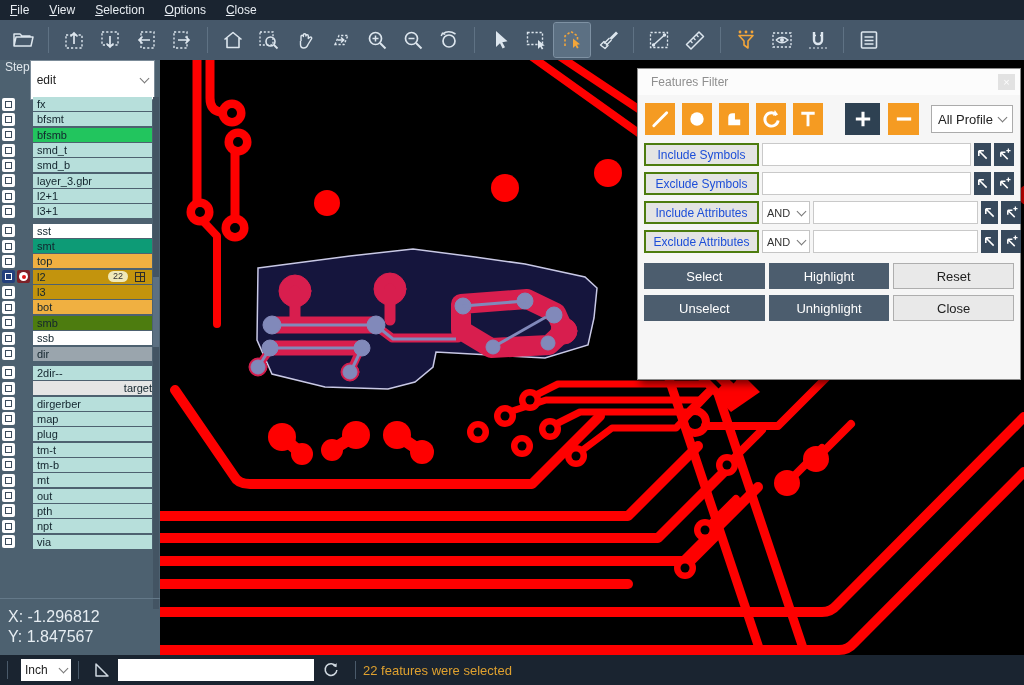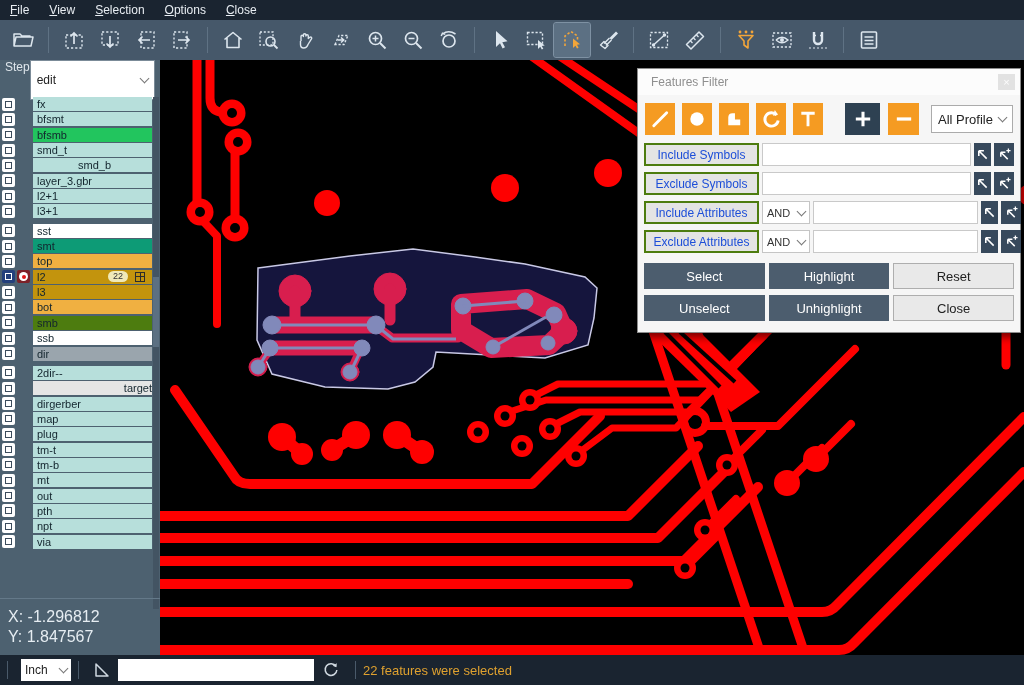--- a/index.html
+++ b/index.html
@@ -70,21 +70,21 @@
     background:#1a2430; display:flex; align-items:center; color:#dfe7ee; }
   .bsep { width:1px; height:18px; background:#4a5a6a; margin:0 7px; }
   #unit-select { width:50px; height:22px; background:#fff; display:flex; align-items:center;
     padding:0 4px; font-size:12px; color:#222; margin-left:6px; }
   #unit-select .grow { flex:1; }
   #cmd-input { width:196px; height:22px; background:#fff; border:none; outline:none;
     font-size:12px; padding:0 5px; font-family:"Liberation Sans", sans-serif; }
   #status-message { font-size:13px; color:#dfa12f; }
 
   
-  #dialog { position:absolute; left:637px; top:68px; width:384px; height:265px;
+  #dialog { position:absolute; left:637px; top:68px; width:384px; height:312px;
     background:#f6f6f6; border:1px solid #8b8b8b; box-shadow:3px 4px 8px rgba(0,0,0,.55); }
   #dialog-title-bar { height:26px; background:#fcfcfc; display:flex; align-items:center;
     padding-left:13px; position:relative; }
   #dialog-title { color:#8f8f8f; font-size:12px; }
   #dialog-close { position:absolute; right:5px; top:5px; width:17px; height:16px;
     background:#e2e2e2; color:#fdfdfd; font-size:11px; line-height:16px; text-align:center; }
   #tool-row { display:flex; align-items:center; padding:8px 7px 7px 7px; }
   .fbtn { width:30px; height:32px; margin-right:7px; display:flex; align-items:center;
     justify-content:center; flex:none; }
   .fbtn.orange { background:#f59b22; }
@@ -270,21 +270,21 @@
           <div class="layer-label" style="background: #22c55e;">bfsmb</div>
         </div>
         <div class="layer-row">
           <div class="cb"></div>
           <div class="ind-spacer"></div>
           <div class="layer-label" style="background: rgb(183, 223, 219);">smd_t</div>
         </div>
         <div class="layer-row">
           <div class="cb"></div>
           <div class="ind-spacer"></div>
-          <div class="layer-label" style="background: rgb(183, 223, 219); text-align: center;">smd_b</div>
+          <div class="layer-label" style="background: rgb(183, 223, 219);">smd_b</div>
         </div>
         <div class="layer-row">
           <div class="cb"></div>
           <div class="ind-spacer"></div>
           <div class="layer-label" style="background: rgb(183, 223, 219);">layer_3.gbr</div>
         </div>
         <div class="layer-row">
           <div class="cb"></div>
           <div class="ind-spacer"></div>
           <div class="layer-label" style="background: rgb(183, 223, 219);">l2+1</div>

